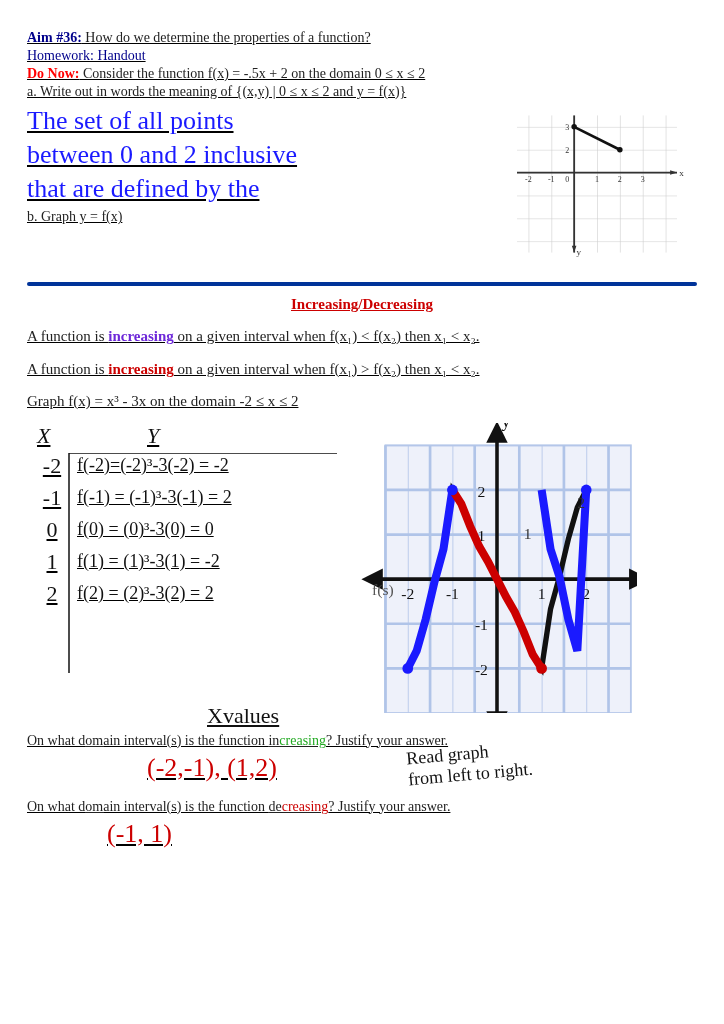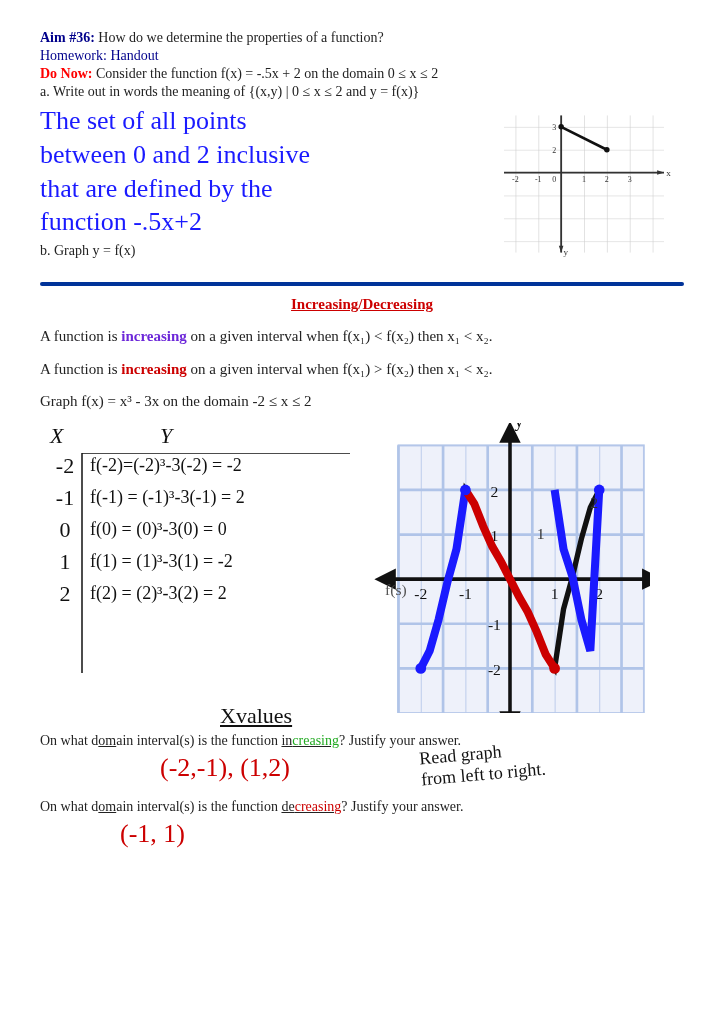--- a/index.html
+++ b/index.html
@@ -8,22 +8,23 @@
       font-family: 'Times New Roman', serif;
       width: 724px;
       min-height: 1024px;
       position: relative;
       overflow-x: hidden;
     }
 
     .page {
       width: 724px;
       min-height: 1024px;
-      padding: 30px 40px;
+      padding: 30px 27px;
       position: relative;
+      text-decoration: underline;
     }
 
     
     .aim-line { font-size: 14px; color: #222; margin-bottom: 2px; }
     .aim-label { color: #00008B; font-weight: bold; }
     .homework-line { font-size: 14px; color: #00008B; margin-bottom: 2px; }
     .do-now-line { font-size: 14px; color: #222; margin-bottom: 2px; }
     .do-now-label { color: red; font-weight: bold; }
     .do-now-text { color: #222; }
     .write-line { font-size: 14px; color: #222; margin-bottom: 2px; }
@@ -183,21 +184,20 @@
     <span class="do-now-label">Do Now:</span><span class="do-now-text"> Consider the function f(x) = -.5x + 2 on the domain 0 ≤ x ≤ 2</span>
   </div>
   <div class="write-line">a. Write out in words the meaning of {(x,y) | 0 ≤ x ≤ 2 and y = f(x)}</div>
 
   <div class="top-section">
     <div style="flex:1;">
       <div class="handwriting-block">
         <div>The set of all points</div>
         <div>between 0 and 2 inclusive</div>
         <div>that are defined by the</div>
-        <div>        function -.5x+2</div>
       </div>
       <div class="graph-b-label">b. Graph y = f(x)</div>
     </div>
 
     <div class="graph-small">
       <svg width="200" height="160" viewBox="-3 -3 8 7">
 
         <defs>
           <pattern id="smallgrid" width="1" height="1" patternUnits="userSpaceOnUse">
             <path d="M 1 0 L 0 0 0 1" fill="none" stroke="#ccc" stroke-width="0.05"></path>

